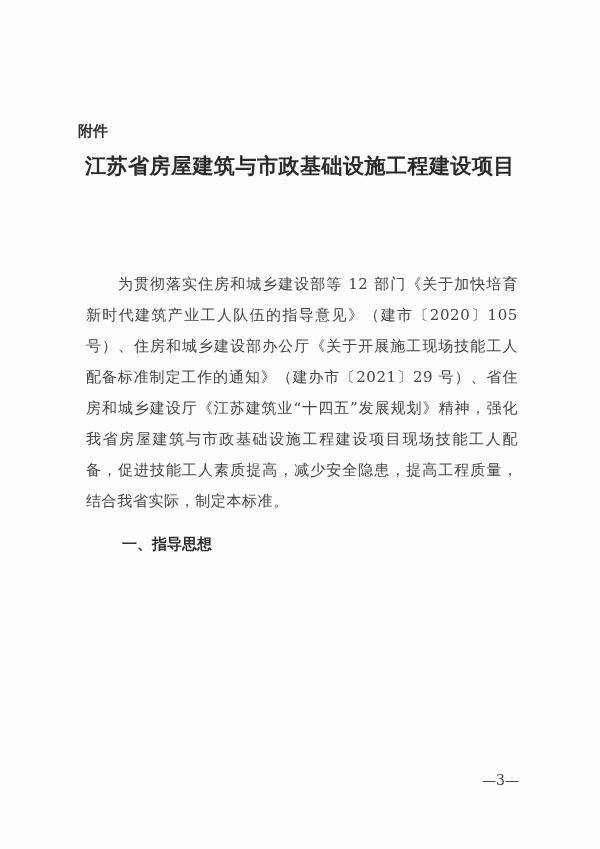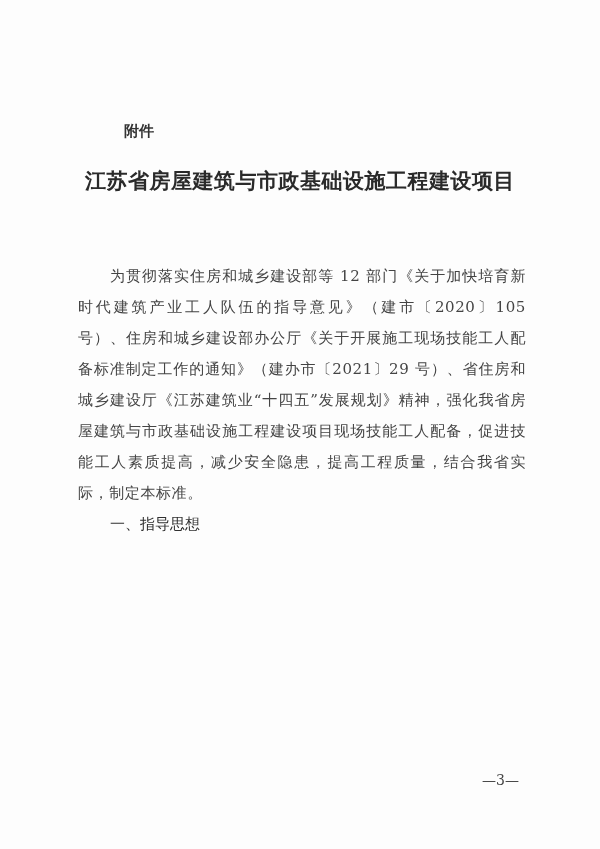--- a/index.html
+++ b/index.html
@@ -5,37 +5,37 @@
   html, body { margin: 0; padding: 0; }
   body {
     width: 600px; height: 849px; background: #ffffff;
     font-family: "DejaVu Serif", "Liberation Serif", serif;
     color: #3a3a3a; position: relative; overflow: hidden;
   }
   .page { position: absolute; left: 0; top: 0; width: 600px; height: 849px; background: #fdfdfd; }
   .attach {
     position: absolute; left: 78px; top: 122px;
     font-family: "DejaVu Sans", "Liberation Sans", sans-serif;
-    font-weight: bold; font-size: 15px; color: #333; margin-left: 46px;
+    font-weight: bold; font-size: 15px; color: #333;
   }
   .title {
-    position: absolute; left: 60px; width: 480px; top: 166px;
+    position: absolute; left: 60px; width: 480px; top: 151px;
     text-align: center; font-weight: bold; font-size: 21px; line-height: 30px;
     color: #2a2a2a; letter-spacing: 0.5px;
   }
   .title div { white-space: nowrap; }
   .body {
     position: absolute; left: 78px; width: 448px; top: 261px;
     font-size: 15px; line-height: 31px; color: #444;
   }
-  .para { text-indent: 32px; text-align: justify; margin: 0; letter-spacing: 0.6px; }
+  .para { text-indent: 32px; text-align: justify; margin: 8px; letter-spacing: 0.6px; }
   .heading {
-    margin: 0; padding-left: 32px;
+    margin: 12px; padding-left: 32px;
     font-family: "DejaVu Sans", "Liberation Sans", sans-serif;
-    font-weight: normal; font-size: 15px; color: #2f2f2f;
+    font-weight: bold; font-size: 15px; color: #2f2f2f;
   }
   .pageno {
     position: absolute; left: 482px; top: 772px;
     font-size: 14px; color: #444; white-space: nowrap;
   }
 </style>
 </head>
 <body>
 
 <div class="page">

